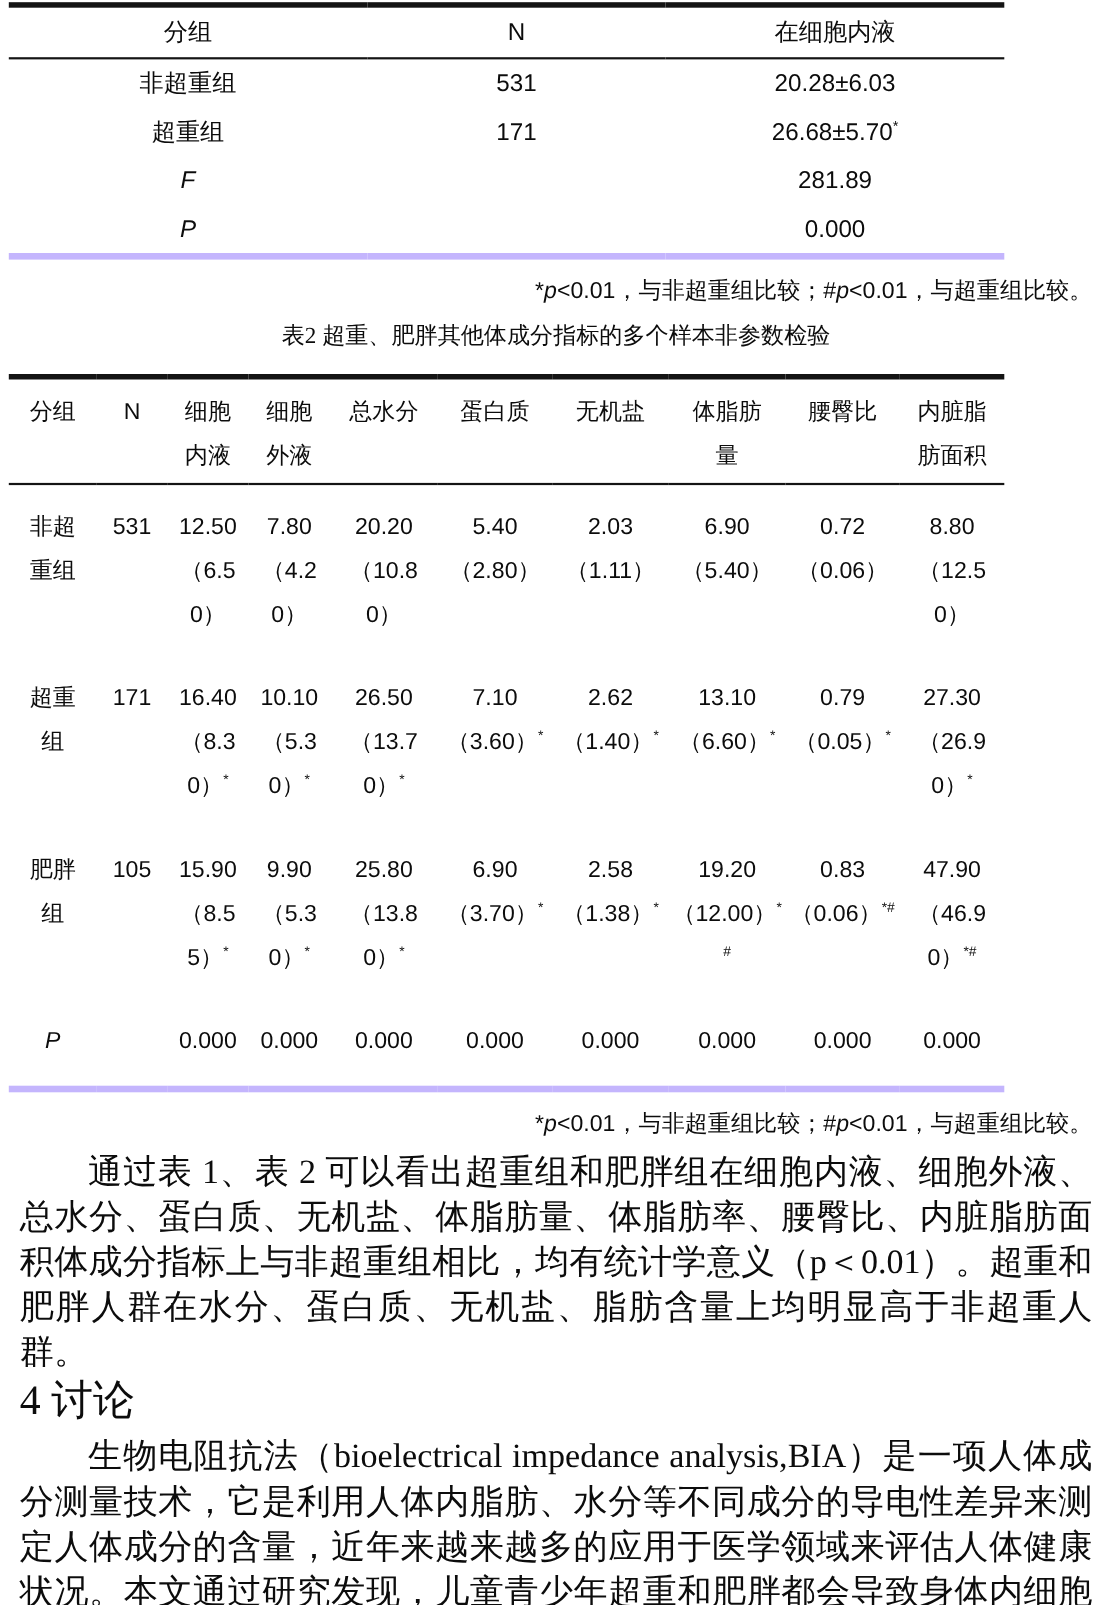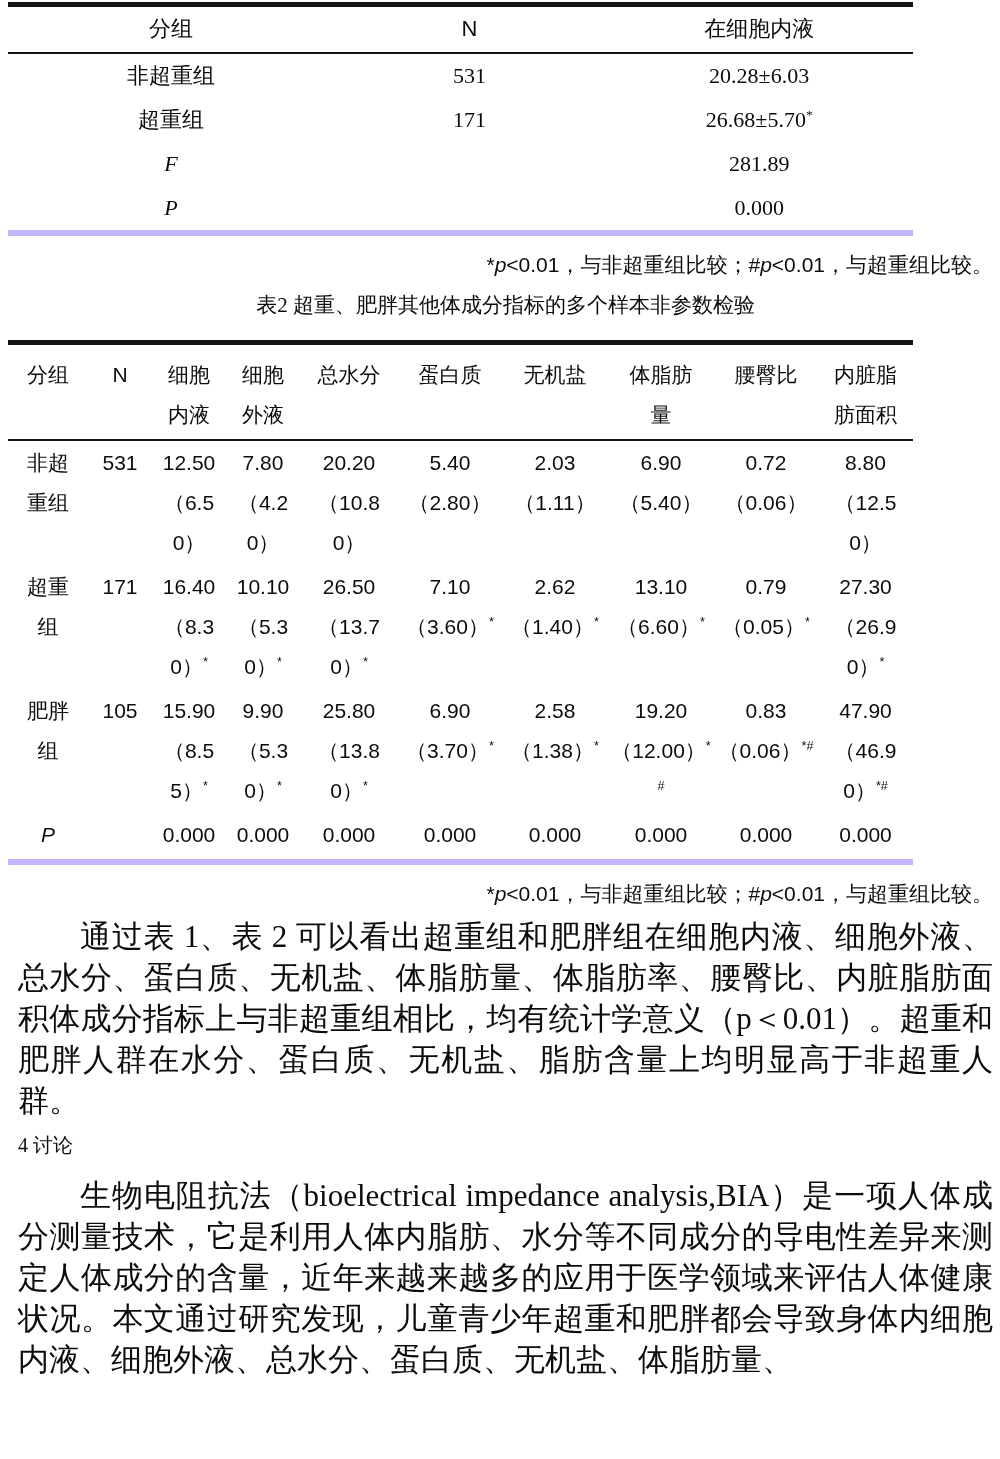--- a/index.html
+++ b/index.html
@@ -18,24 +18,24 @@
   table.paper th{
     font-weight:normal;text-align:center;vertical-align:top;
     border-bottom:2px solid #141414;white-space:pre-line;
   }
   table.paper td{
     text-align:center;vertical-align:top;padding:1px 3px;
     white-space:pre-line;word-break:break-all;
   }
   #table1{font-size:22px;}
   #table1 th{padding:9px 2px 10px;line-height:26px;}
-  #table1 td{height:42px;line-height:42px;white-space:normal;word-break:normal;font-family:Liberation Serif, serif;}
+  #table1 td{height:42px;line-height:42px;white-space:normal;word-break:normal;}
   #table2{font-size:21px;}
   #table2 th{padding:10px 2px 4px;line-height:40px;}
-  #table2 td{line-height:40px;padding:2px 3px;}
+  #table2 td{line-height:40px;padding:18px 3px;}
   #table2 tr.last-row td{height:42px;}
   .it{font-style:italic;}
   sup{font-size:60%;line-height:0;}
 
   
   .footnote{
     margin:15px 0 0 0;font-size:21px;line-height:27px;
     font-family:"Liberation Sans","DejaVu Sans",sans-serif;
     text-align:right;
   }
@@ -44,21 +44,21 @@
     margin:12px 0 20px 0;text-align:center;font-size:21px;line-height:30px;
     font-family:"Liberation Serif","DejaVu Serif",serif;
   }
 
   
   .para{
     margin:9px 0 0 0;font-size:31px;line-height:41px;
     text-align:justify;text-indent:2em;
   }
   .section-heading{
-    margin:3px 0 0 0;font-size:20px;line-height:42px;font-weight:normal;
+    margin:3px 0 0 0;font-size:38px;line-height:42px;font-weight:normal;
   }
 </style>
 </head>
 <body>
 
 <div class="page">
 
   <table class="paper" id="table1">
     <colgroup>
       <col style="width:36%">

